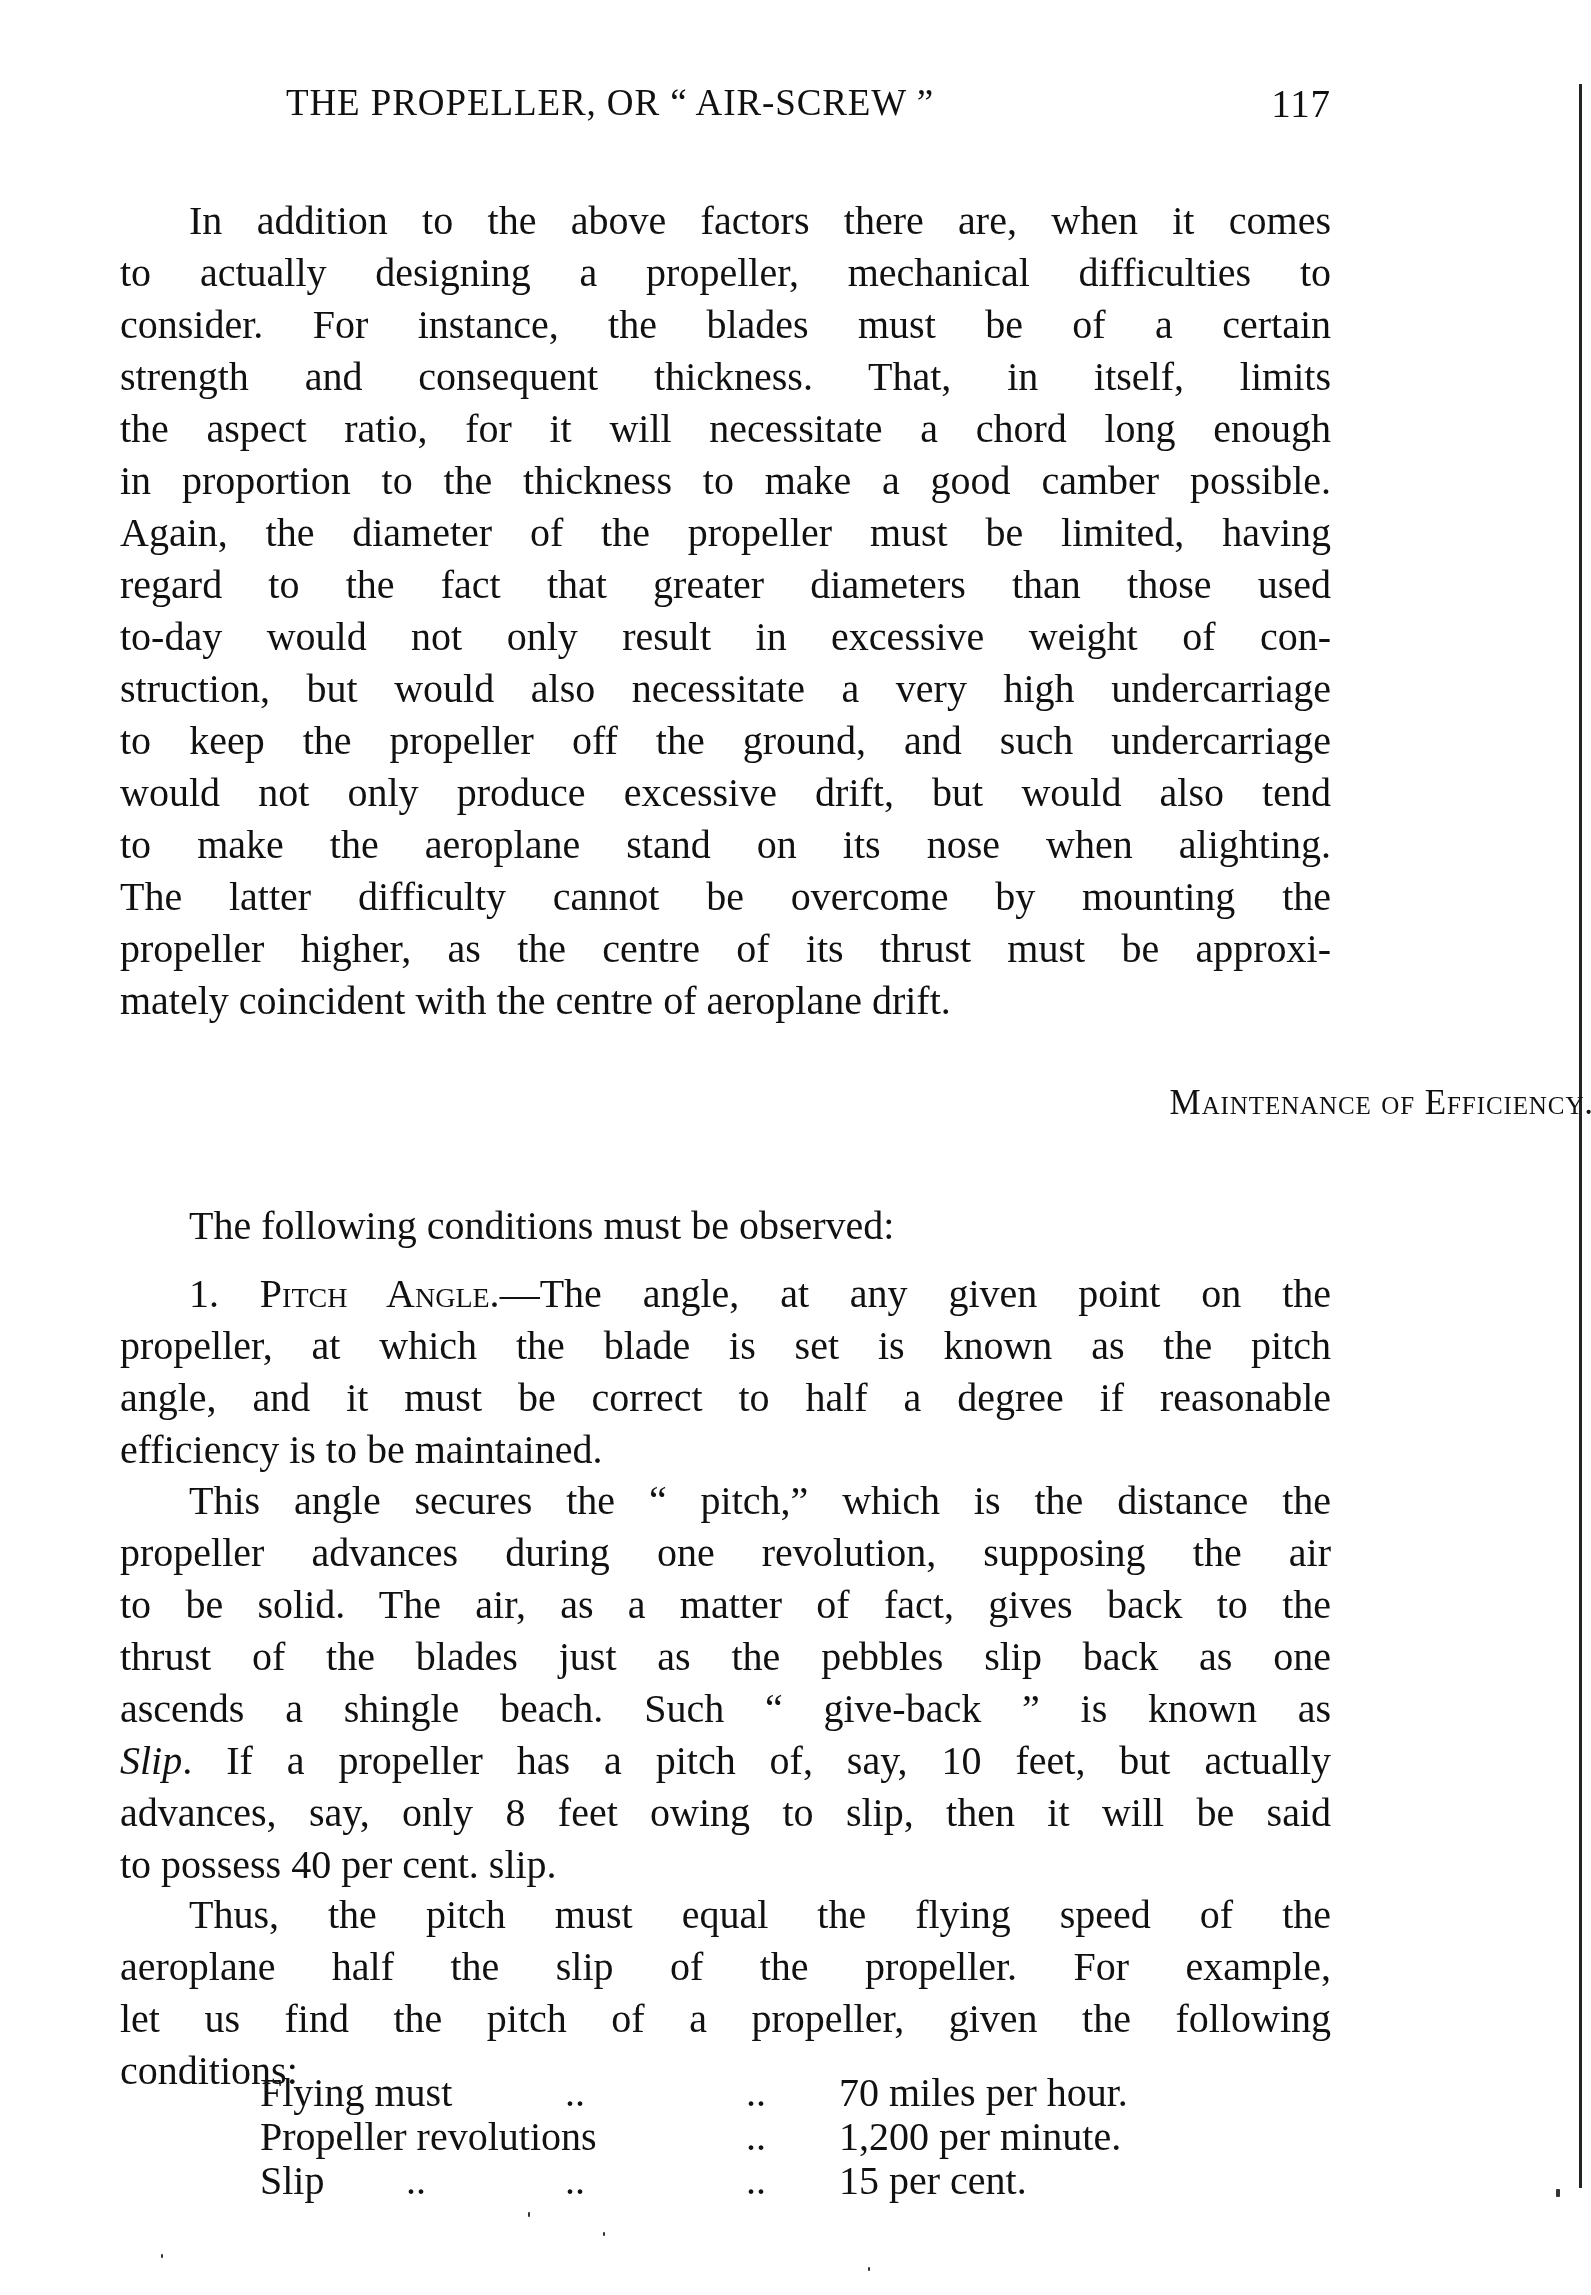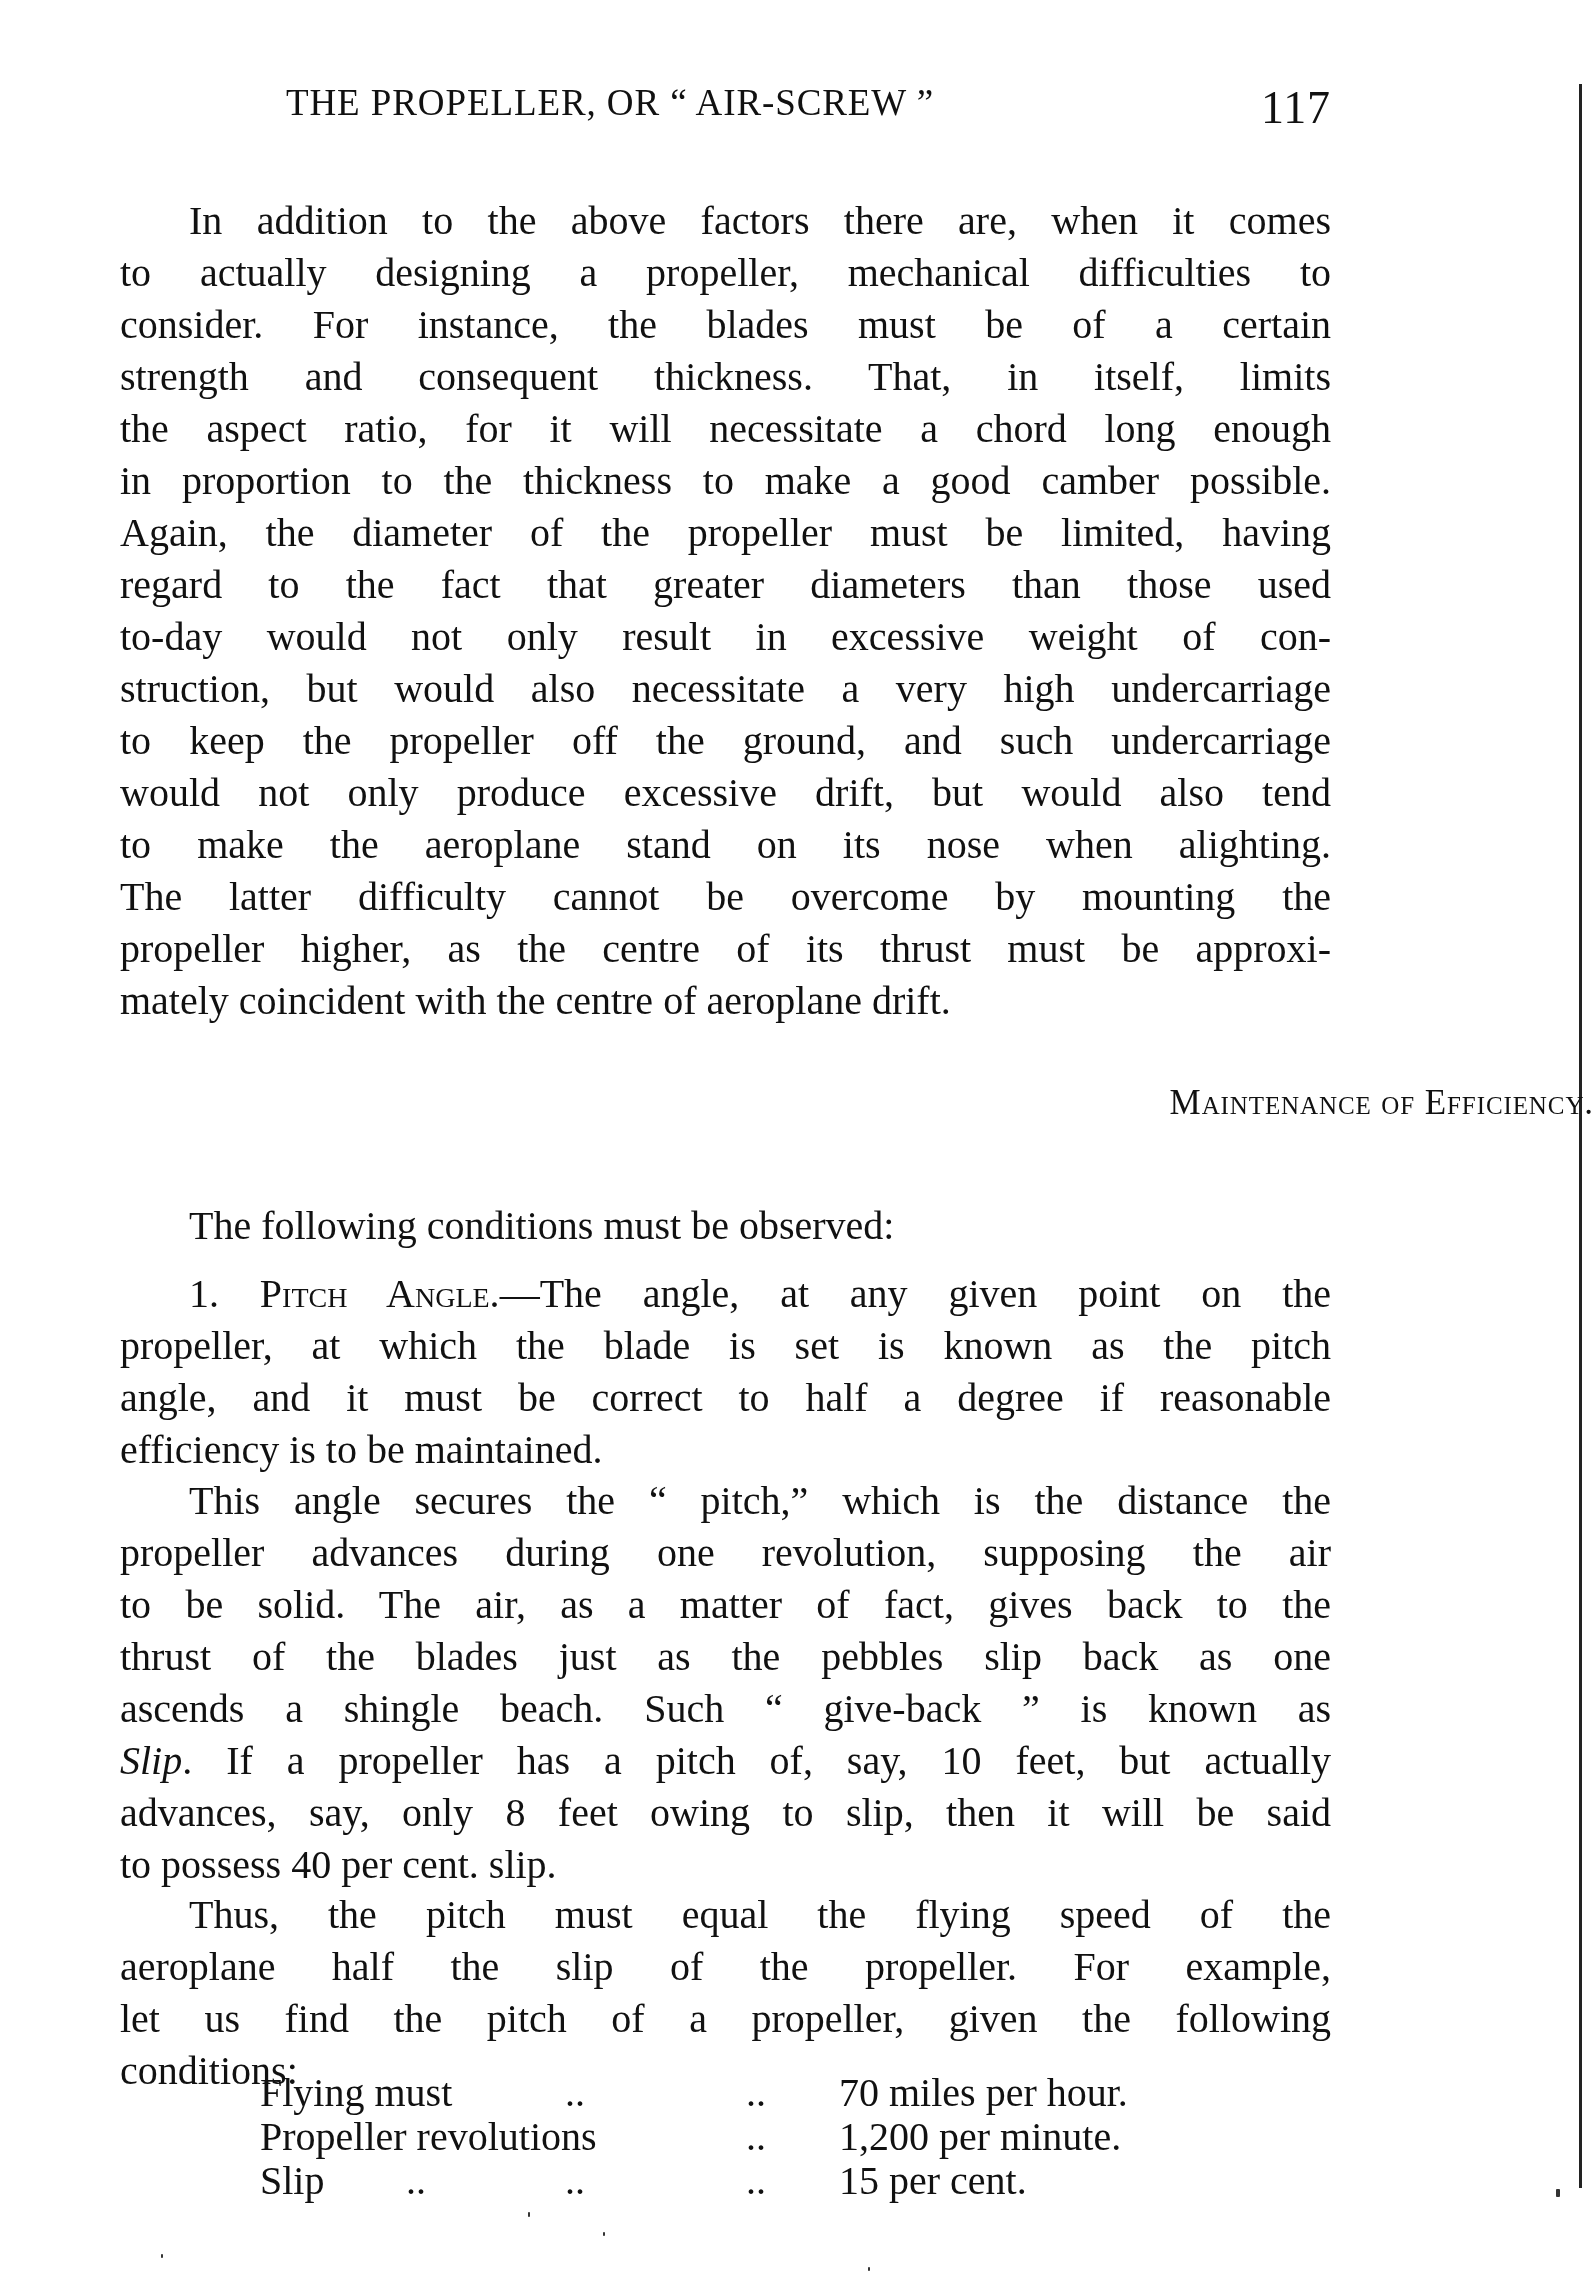--- a/index.html
+++ b/index.html
@@ -3,21 +3,21 @@
 <meta charset="utf-8">
 <style>
   html, body { margin: 0; padding: 0; background: #ffffff; }
   body { width: 1592px; height: 2295px; position: relative; overflow: hidden;
          font-family: "Liberation Serif", "DejaVu Serif", serif; color: #111; }
   .page { position: absolute; left: 2px; top: 0; width: 1564px; height: 2295px; }
   .right-rule { position: absolute; left: 1577px; top: 84px; width: 2.7px; height: 2104px; background: #222; }
   .speck { position: absolute; background: #333; border-radius: 0.9px; }
   .header { position: absolute; top: 81px; left: 118px; width: 1211px; height: 53px; font-size: 37px; letter-spacing: 0.9px; }
   .header .title { position: absolute; left: 166px; top: 0; }
-  .header .pageno { position: absolute; right: 0; top: 0; font-size: 46px; }
+  .header .pageno { position: absolute; right: 0; top: 0; font-size: 39px; }
   .body { position: absolute; left: 118px; width: 1211px; font-size: 40px; }
   .line { height: 52px; line-height: 52px; white-space: nowrap; text-align: justify; text-align-last: justify; }
   .line.last { text-align-last: left; }
   .line.indent { padding-left: 69px; margin-top: 40px; }
   .heading { position: absolute; left: 0; width: 1592px; text-align: right; font-size: 35px; letter-spacing: 0.9px; font-variant: small-caps; }
   .sc { font-variant: small-caps; }
   .it { font-style: italic; }
   .table { position: absolute; left: 258px; top: 2071px; font-size: 40px; }
   .trow { height: 44px; line-height: 44px; position: relative; width: 972px; }
   .trow .lbl { position: absolute; left: 0; }

